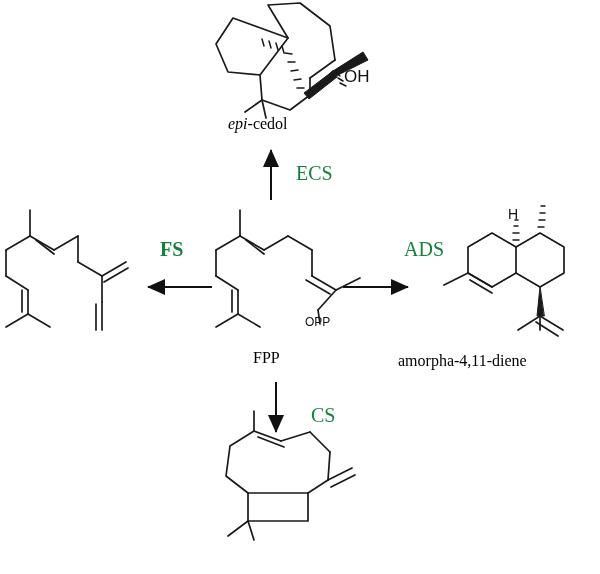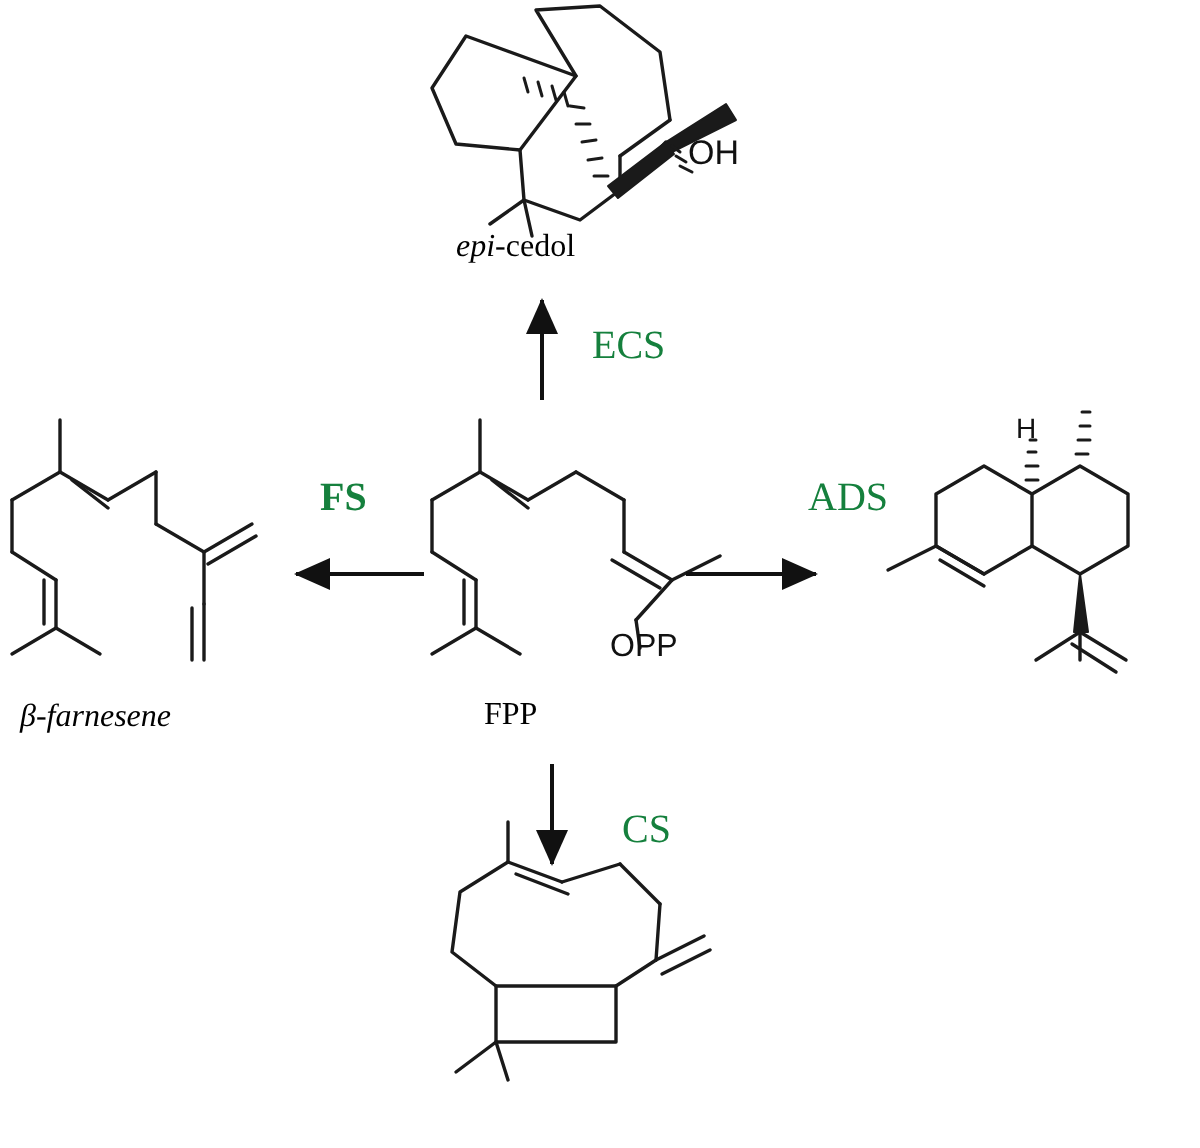--- a/index.html
+++ b/index.html
@@ -219,25 +219,25 @@
   <div class="label" style="left:344px; top:68px; font-size:17px; font-family:'Liberation Sans', sans-serif;">OH</div>
 
   <div class="label compound-name" style="left:228px; top:116px;"><span class="ital">epi</span><span>-cedol</span></div>
 
   <div class="label enzyme-name" style="left:296px; top:163px;">ECS</div>
 
   <div class="label enzyme-name" style="left:160px; top:239px;font-weight:bold;">FS</div>
 
   <div class="label enzyme-name" style="left:364px; top:239px;margin-left:40px;">ADS</div>
 
-  <div class="label" style="left:305px; top:316px; font-size:16px; font-family:'Liberation Sans', sans-serif;">OPP</div>
-
-  <div class="label compound-name" style="left:242px; top:350px;">FPP</div>
-
-  <div class="label compound-name ital" style="left:10px; top:351px;">β-farnesene</div>
-
+  <div class="label" style="left:305px; top:316px; font-size:12px; font-family:'Liberation Sans', sans-serif;">OPP</div>
+
+  <div class="label compound-name" style="left:253px; top:350px;">FPP</div>
+
+
+  <div class="label compound-name" style="left:398px; top:353px;">amorpha-4,11-diene</div>
 
   <div class="label" style="left:508px; top:207px; font-size:14px; font-family:'Liberation Sans', sans-serif;">H</div>
 
   <div class="label enzyme-name" style="left:311px; top:405px;text-align:center;">CS</div>
 
 
 </div>
 
 </body></html>

